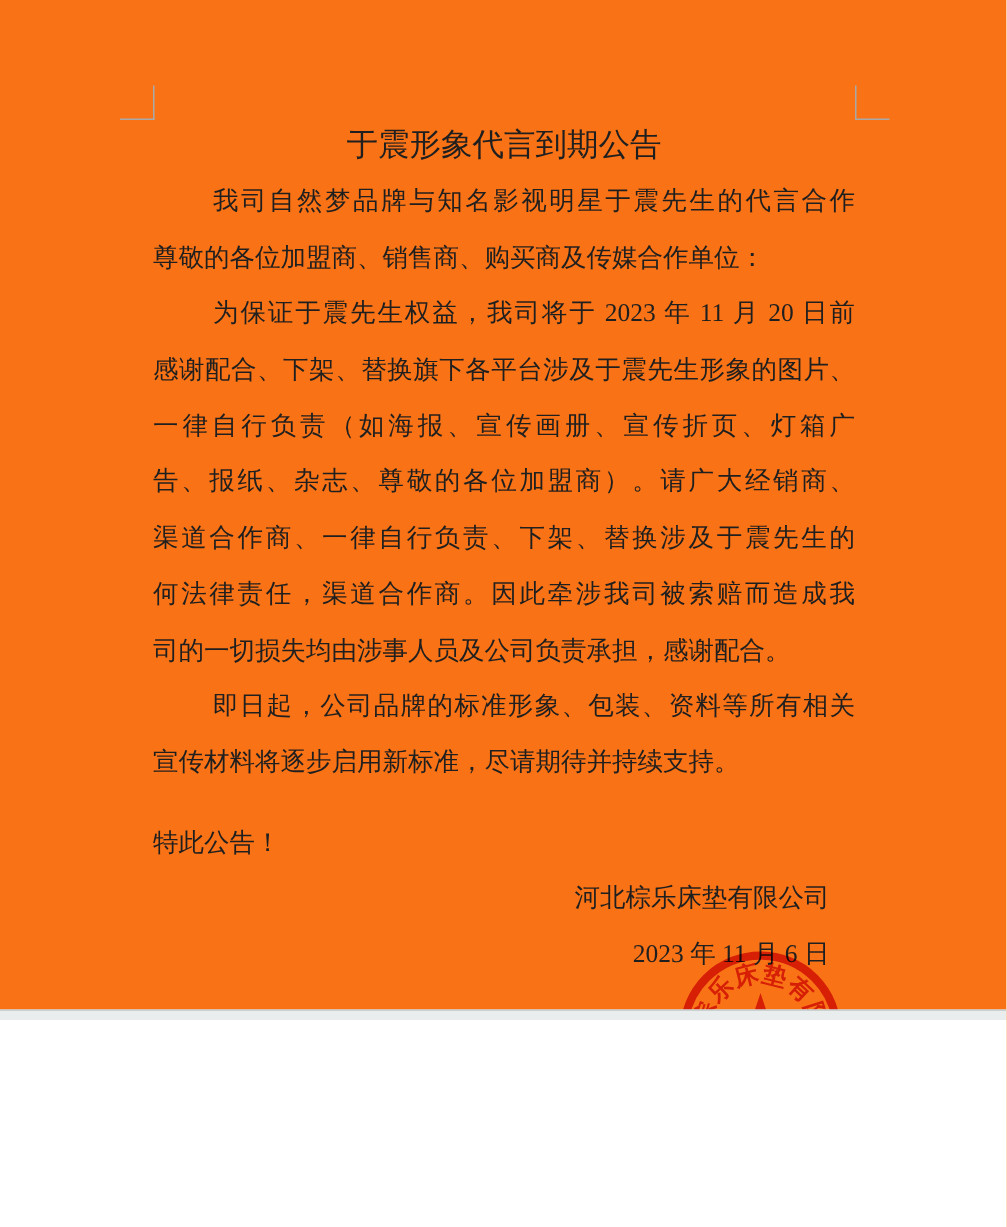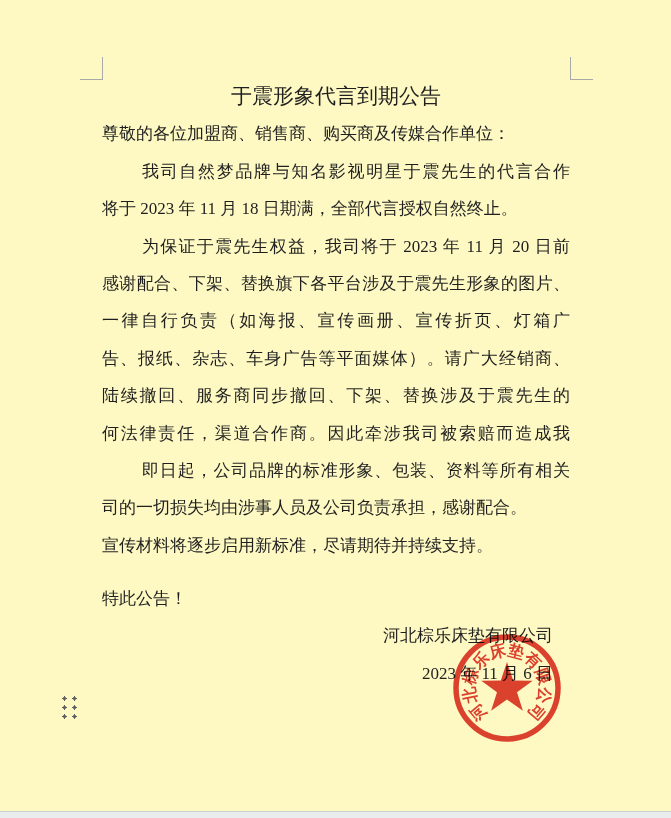--- a/index.html
+++ b/index.html
@@ -1,20 +1,20 @@
 <!DOCTYPE html>
 <html><head>
 <meta charset="utf-8">
 <style>
   html, body { margin: 0; padding: 0; background: #fff; }
   .page {
     position: relative;
     width: 671px;
-    height: 818px;
-    background: #fef9c3;
+    height: 680px;
+    background: #f97316;
     overflow: hidden;
     font-family: "Liberation Serif", "DejaVu Serif", serif;
     color: #1f1f1f;
   }
 
   
   .crop { position: absolute; width: 22px; height: 22px; top: 57px; }
   .crop.tl { left: 80px;  border-right: 1px solid #a9a9a9; border-bottom: 1px solid #a9a9a9; }
   .crop.tr { left: 570px; border-left: 1px solid #a9a9a9;  border-bottom: 1px solid #a9a9a9; }
 
@@ -100,34 +100,33 @@
 <body>
 
 <div class="page">
 
   <div class="crop tl"></div>
   <div class="crop tr"></div>
 
   <div class="content">
     <div class="line title">于震形象代言到期公告</div>
 
+    <div class="line just indent">我司自然梦品牌与知名影视明星于震先生的代言合作</div>
+
     <div class="line">尊敬的各位加盟商、销售商、购买商及传媒合作单位：</div>
-
-    <div class="line just indent">我司自然梦品牌与知名影视明星于震先生的代言合作</div>
-    <div class="line">将于 2023 年 11 月 18 日期满，全部代言授权自然终止。</div>
 
     <div class="line just indent">为保证于震先生权益，我司将于 2023 年 11 月 20 日前</div>
     <div class="line just">感谢配合、下架、替换旗下各平台涉及于震先生形象的图片、</div>
     <div class="line just">一律自行负责（如海报、宣传画册、宣传折页、灯箱广</div>
-    <div class="line just">告、报纸、杂志、车身广告等平面媒体）。请广大经销商、</div>
-    <div class="line just">陆续撤回、服务商同步撤回、下架、替换涉及于震先生的</div>
+    <div class="line just">告、报纸、杂志、尊敬的各位加盟商）。请广大经销商、</div>
+    <div class="line just">渠道合作商、一律自行负责、下架、替换涉及于震先生的</div>
     <div class="line just">何法律责任，渠道合作商。因此牵涉我司被索赔而造成我</div>
+    <div class="line">司的一切损失均由涉事人员及公司负责承担，感谢配合。</div>
+
     <div class="line just indent">即日起，公司品牌的标准形象、包装、资料等所有相关</div>
-
-    <div class="line">司的一切损失均由涉事人员及公司负责承担，感谢配合。</div>
     <div class="line">宣传材料将逐步启用新标准，尽请期待并持续支持。</div>
 
     <div class="spacer"></div>
 
     <div class="line">特此公告！</div>
     <div class="line right">河北棕乐床垫有限公司</div>
     <div class="line right">2023 年 11 月 6 日</div>
   </div>
 
   <svg class="seal" width="120" height="120" viewBox="0 0 120 120" aria-hidden="true">

